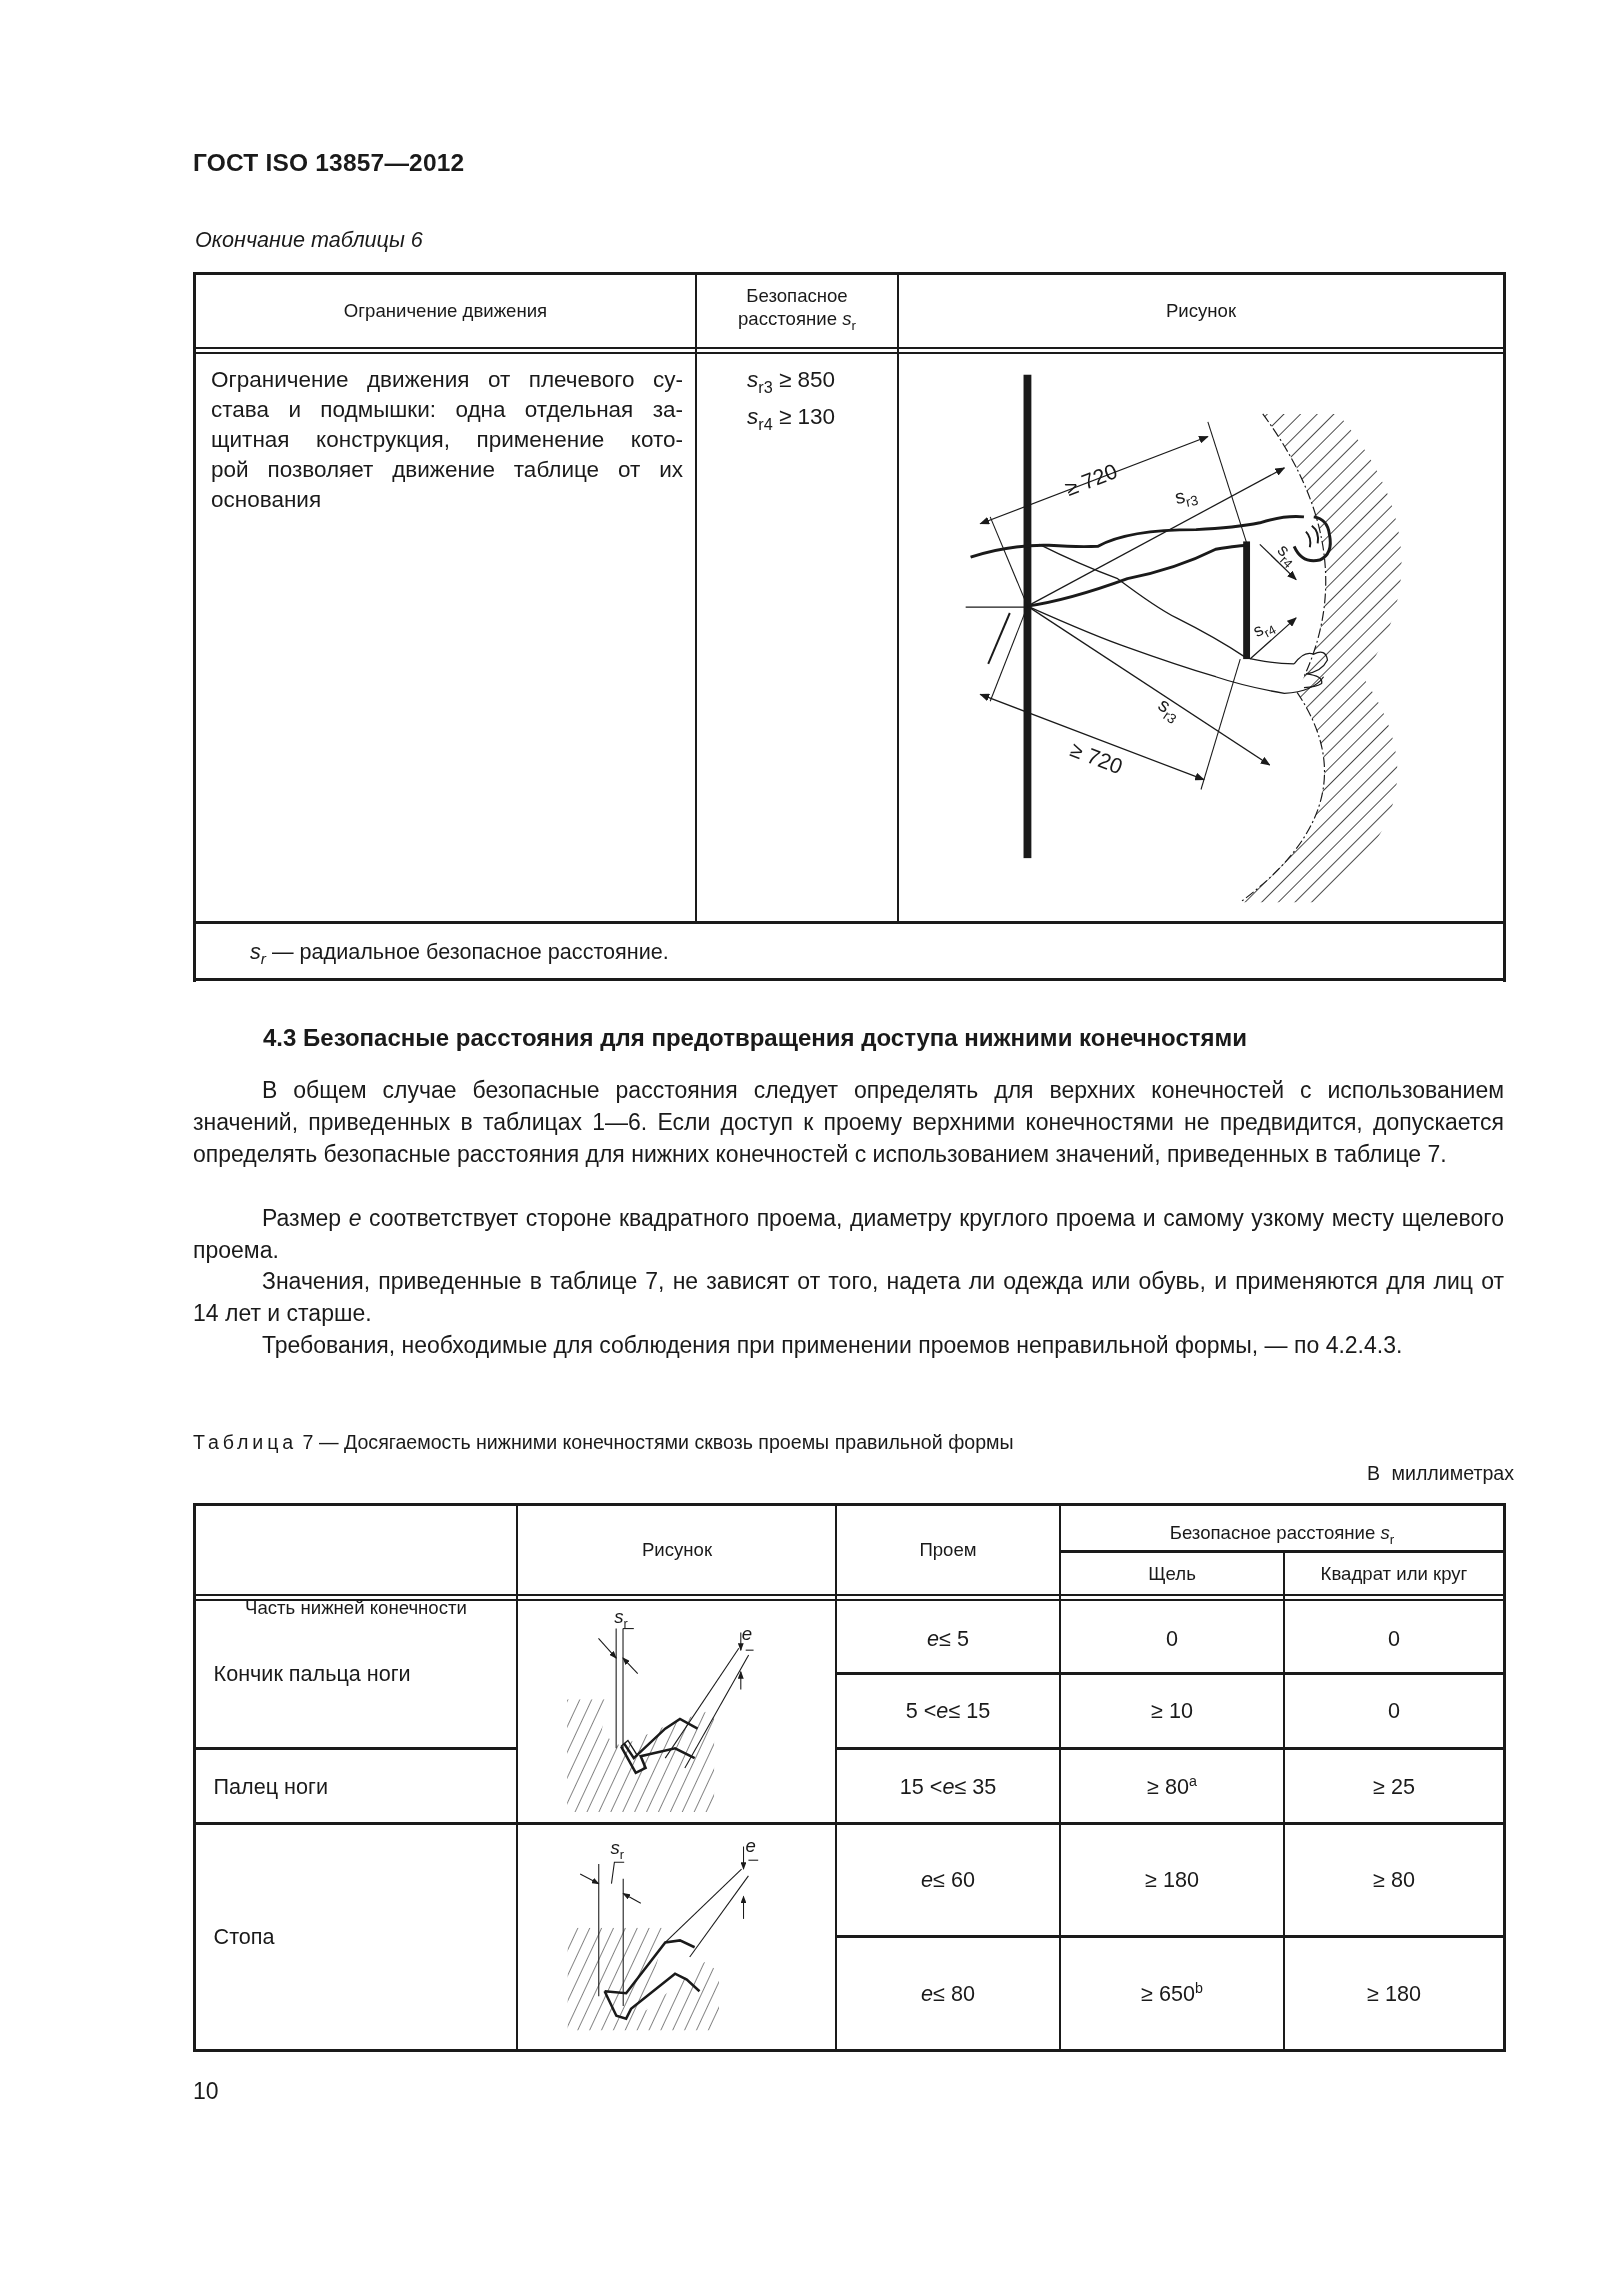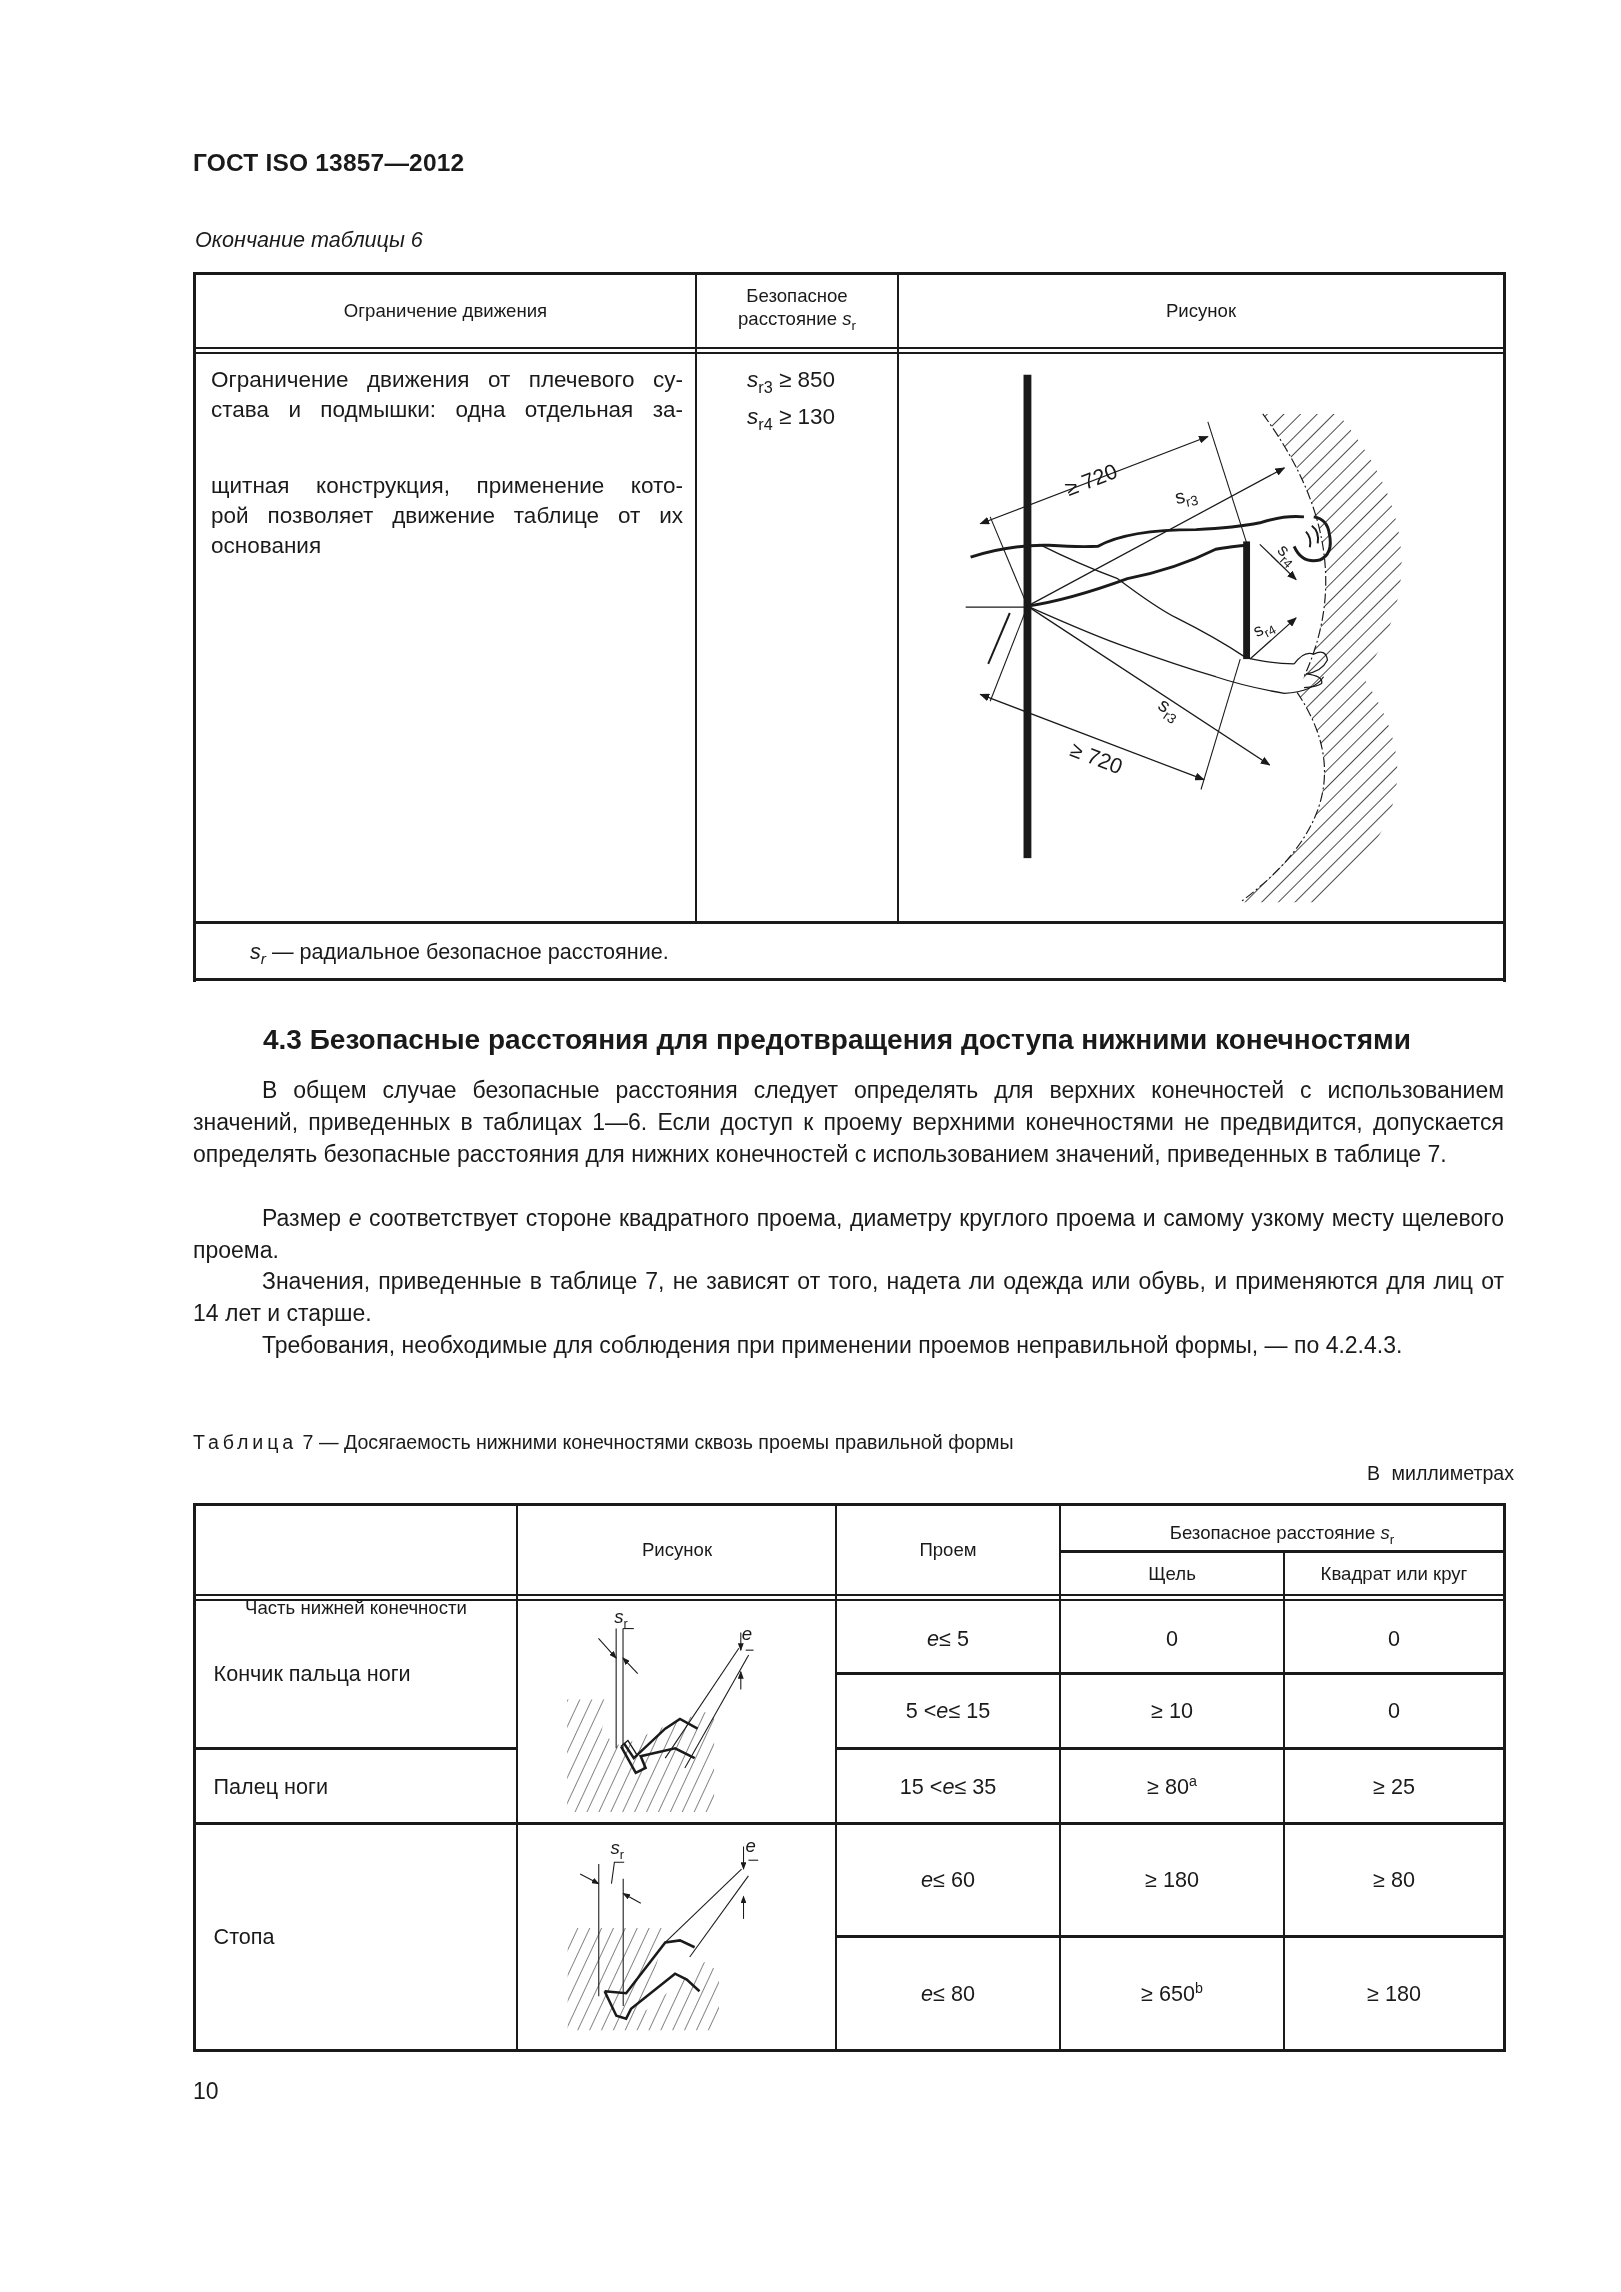--- a/index.html
+++ b/index.html
@@ -12,21 +12,21 @@
   
   .line { position: absolute; background: #1a1a1a; }
 
   
   .t6-head { font-size: 18.6px; text-align: center; line-height: 23.5px; }
   .t6-body { font-size: 22.5px; line-height: 30px; text-align: justify; }
   .sub { font-size: 0.72em; vertical-align: -0.35em; font-style: normal; }
   .it { font-style: italic; }
   .sup { font-size: 0.66em; vertical-align: 0.55em; }
 
-  .section-heading { left: 263px; top: 1024px; font-size: 28px; font-weight: bold; white-space: nowrap; }
+  .section-heading { left: 263px; top: 1024px; font-size: 24px; font-weight: bold; white-space: nowrap; }
   .para { left: 193px; width: 1311px; font-size: 23px; line-height: 32px; text-align: justify; text-align-last: left; }
   .para .ind { display: inline-block; width: 69px; }
   .table-caption { left: 193px; top: 1431px; font-size: 19.6px; white-space: nowrap; }
   .table-caption .spaced { letter-spacing: 3.9px; margin-top: 44px; }
   .units { right: 107px; top: 1462px; font-size: 19.6px; word-spacing: 5.9px; }
 
   .cell { position: absolute; display: flex; align-items: center; justify-content: center; text-align: center; }
   .t7-head { font-size: 18.6px; }
   .t7-val { font-size: 21.6px; }
   .t7-left { justify-content: flex-start; padding-left: 17.6px; box-sizing: border-box; font-size: 21.6px; }
@@ -61,21 +61,21 @@
     <span>Безопасное</span>
     <span><span>расстояние </span><span class="it">s</span><span class="sub">r</span></span>
   </div>
   <div class="cell t6-head" style="left:899px; top:274px; width:604px; height:73px;">
     <span>Рисунок</span>
   </div>
 
   <div class="abs t6-body" style="left:211px; top:365px; width:472px;">
     <div style="text-align-last:justify;">Ограничение движения от плечевого су-</div>
     <div style="text-align-last:justify;">става и подмышки: одна отдельная за-</div>
-    <div style="text-align-last:justify;margin-top:46px;">щитная конструкция, применение кото-</div>
+    <div style="text-align-last:justify;">щитная конструкция, применение кото-</div>
     <div style="text-align-last:justify;">рой позволяет движение таблице от их</div>
     <div>основания</div>
   </div>
   <div class="abs t6-body" style="left:747px; top:365px; width:147px; text-align:left;">
     <div><span class="it">s</span><span class="sub">r3</span><span> ≥ 850</span></div>
     <div><span class="it">s</span><span class="sub">r4</span><span> ≥ 130</span></div>
   </div>
 
   <svg class="abs" style="left:899px; top:354px;" width="604" height="568" viewBox="917 361 616 579">
     <defs>

